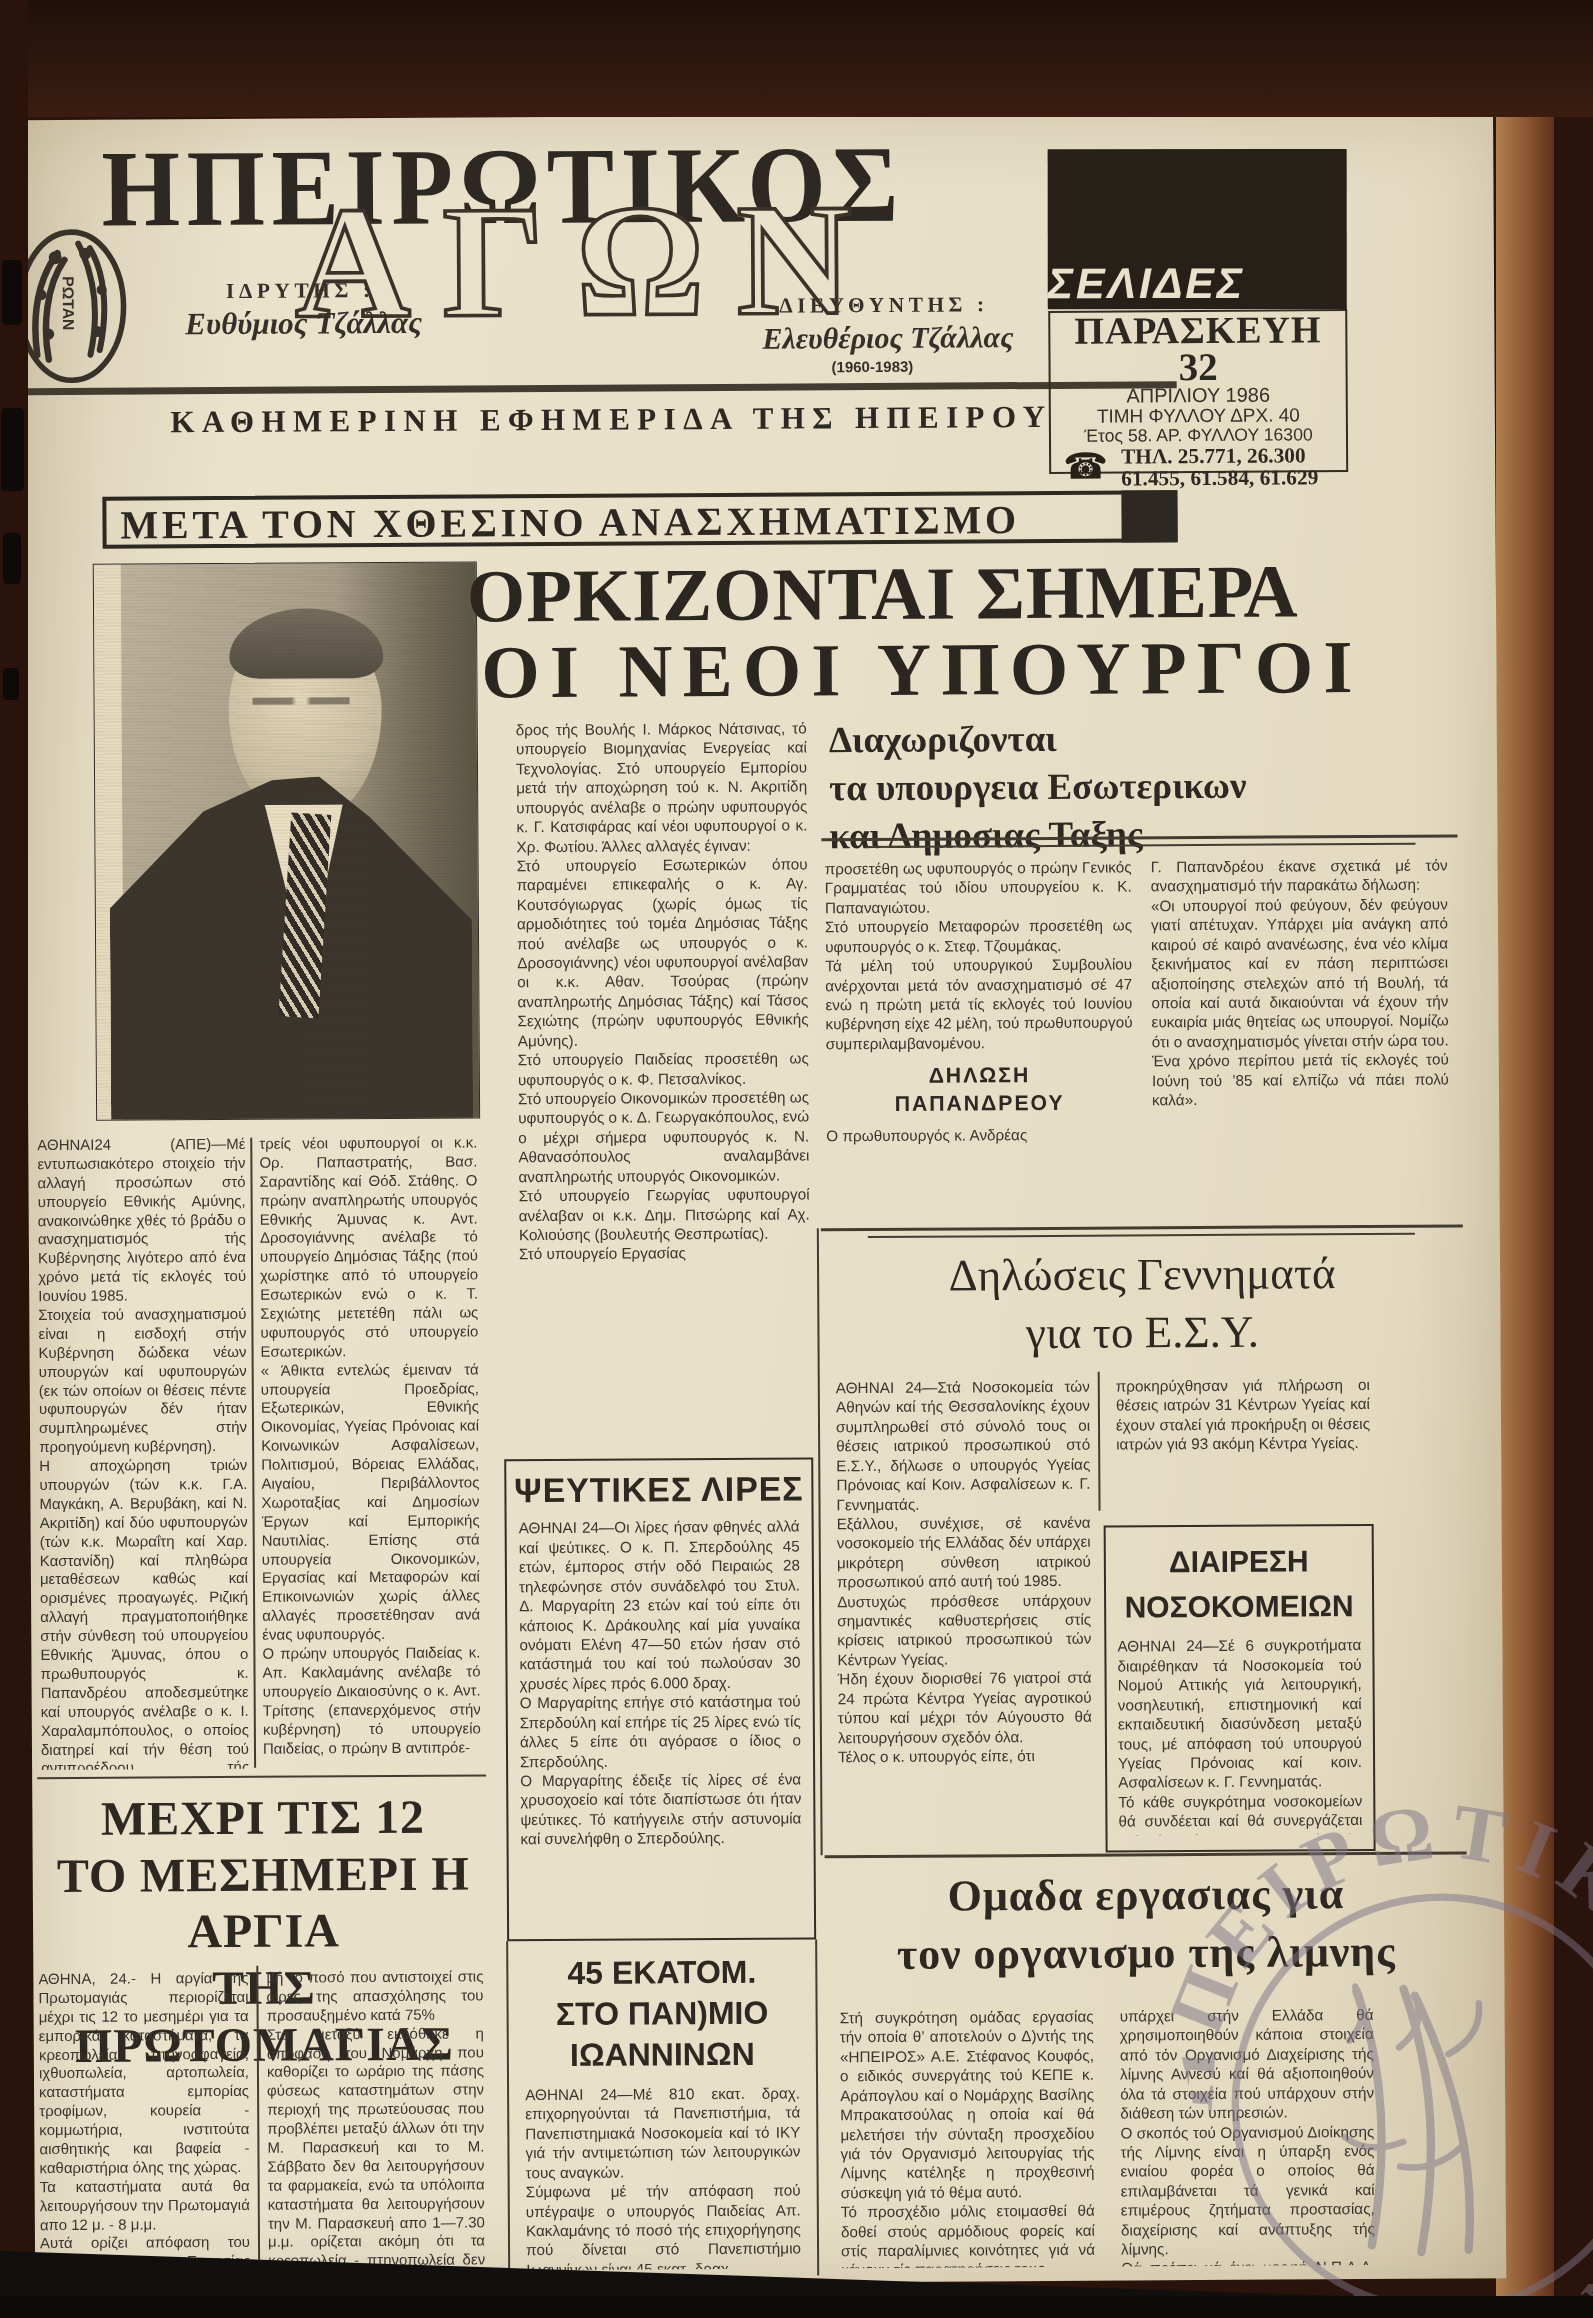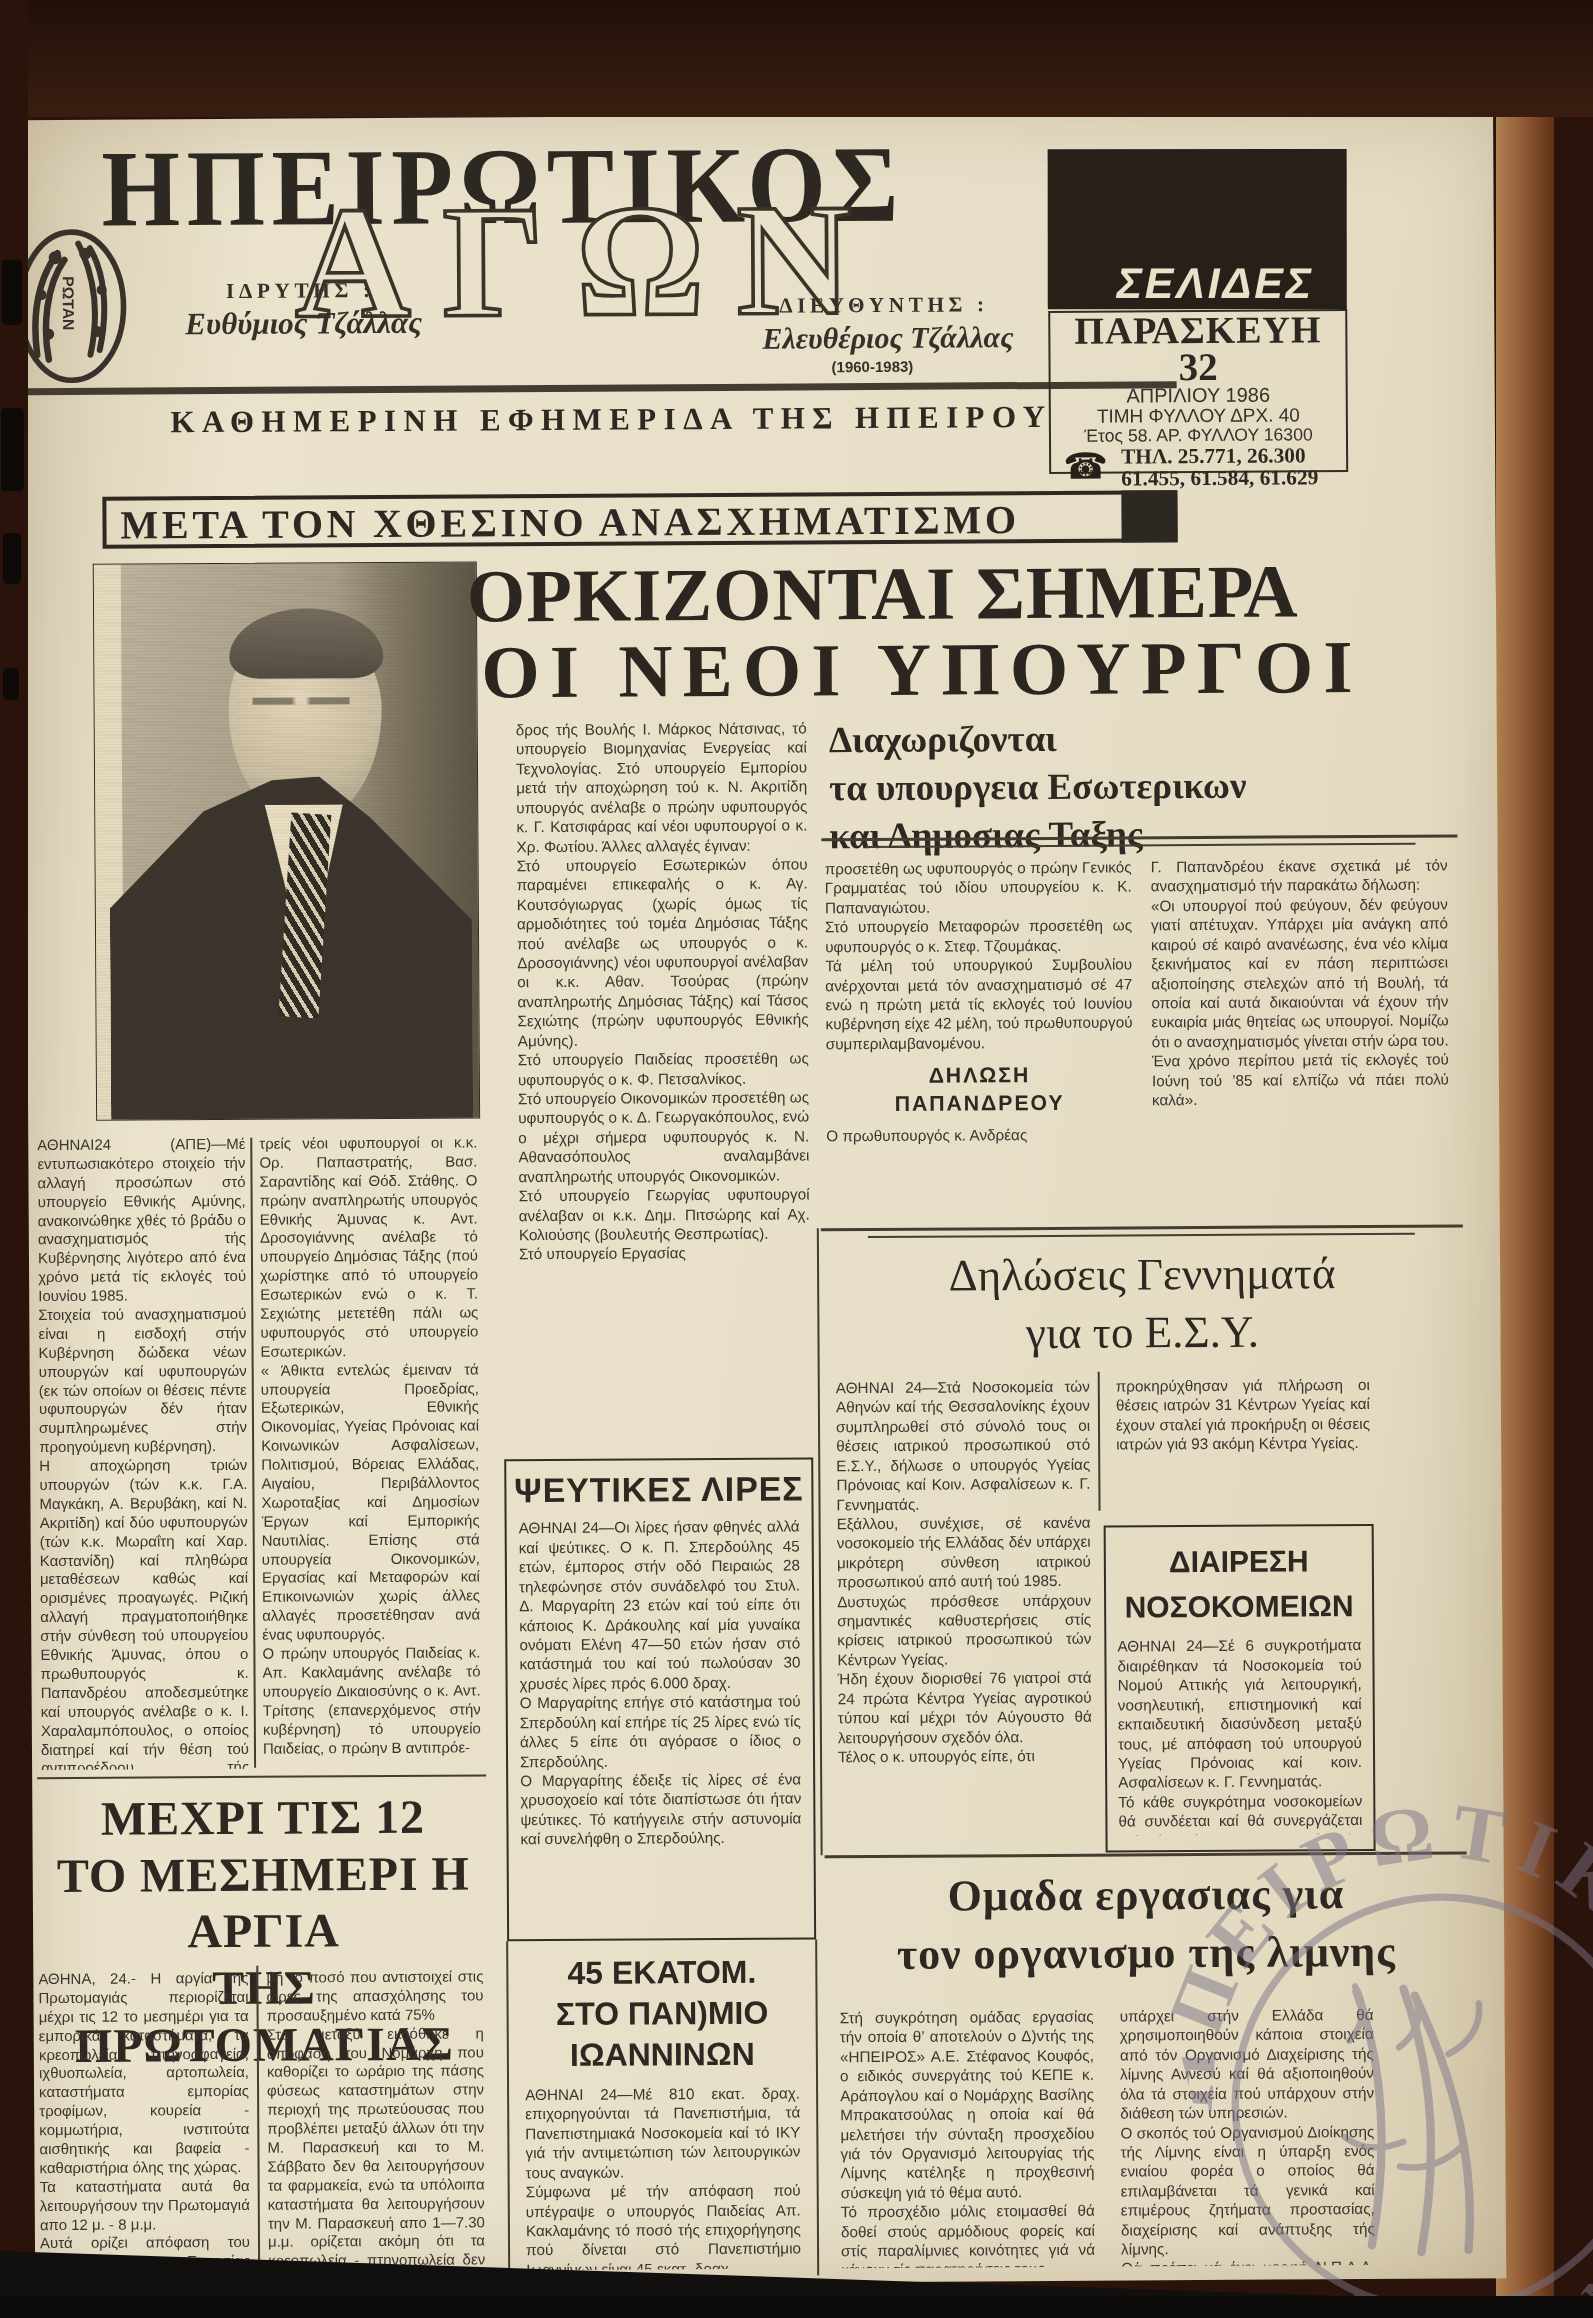--- a/index.html
+++ b/index.html
@@ -47,21 +47,21 @@
     <div class="abs serif" style="left:189px;top:302px;font-size:31px;font-style:italic;font-weight:bold;color:#35302a;z-index:13;">Ευθύμιος Τζάλλας</div>
 
     <div class="abs serif" style="left:783px;top:293px;font-size:21.3px;font-weight:bold;letter-spacing:4.6px;color:#35302a;z-index:13;">ΔΙΕΥΘΥΝΤΗΣ :</div>
     <div class="abs serif" style="left:766px;top:321px;font-size:30px;font-style:italic;font-weight:bold;color:#35302a;z-index:13;">Ελευθέριος Τζάλλας</div>
     <div class="abs" style="left:835px;top:358px;font-size:15px;font-weight:bold;color:#35302a;z-index:13;">(1960-1983)</div>
 
     <div class="abs rule" style="left:31px;top:383px;width:1149px;height:7.4px;"></div>
     <div class="abs serif" style="left:51px;top:400px;width:1127px;font-size:31px;font-weight:bold;letter-spacing:7.4px;text-align:center;color:#2e2822;">ΚΑΘΗΜΕΡΙΝΗ ΕΦΗΜΕΡΙΔΑ ΤΗΣ ΗΠΕΙΡΟΥ</div>
 
     <div class="abs" style="left:1052px;top:151px;width:299px;height:160px;background:#262019;transform:rotate(.3deg);z-index:13;">
-      <div class="abs" style="left:0;top:110px;width:100%;text-align:center;font-size:43px;font-weight:bold;font-style:italic;color:#e9e1ca;letter-spacing:2.8px;padding-left:18px;">ΣΕΛΙΔΕΣ</div>
+      <div class="abs" style="left:0;top:110px;width:100%;text-align:left;font-size:43px;font-weight:bold;font-style:italic;color:#e9e1ca;letter-spacing:2.8px;">ΣΕΛΙΔΕΣ</div>
     </div>
     <div class="abs" style="left:1052px;top:312px;width:299px;height:163px;border:2.8px solid #322c24;box-sizing:border-box;z-index:13;display:flex;flex-direction:column;align-items:center;">
       <div class="serif" style="font-size:38px;font-weight:bold;line-height:.98;color:#2e2822;letter-spacing:0.9px;">ΠΑΡΑΣΚΕΥΗ</div>
       <div class="serif" style="font-size:39px;font-weight:bold;line-height:.92;color:#2e2822;">32</div>
       <div style="font-size:20px;line-height:1.05;color:#35302a;">ΑΠΡΙΛΙΟΥ 1986</div>
       <div style="font-size:19px;line-height:1.04;color:#35302a;">ΤΙΜΗ ΦΥΛΛΟΥ ΔΡΧ. 40</div>
       <div style="font-size:17.6px;line-height:1.05;color:#35302a;">Έτος 58. ΑΡ. ΦΥΛΛΟΥ 16300</div>
       <div style="position:relative;width:100%;height:45px;">
         <span style="position:absolute;left:12px;top:0.9px;font-size:36px;color:#262019;">☎</span>
         <span class="serif" style="position:absolute;left:70px;top:0;font-size:21.3px;font-weight:bold;color:#2e2822;">ΤΗΛ. 25.771, 26.300</span>

